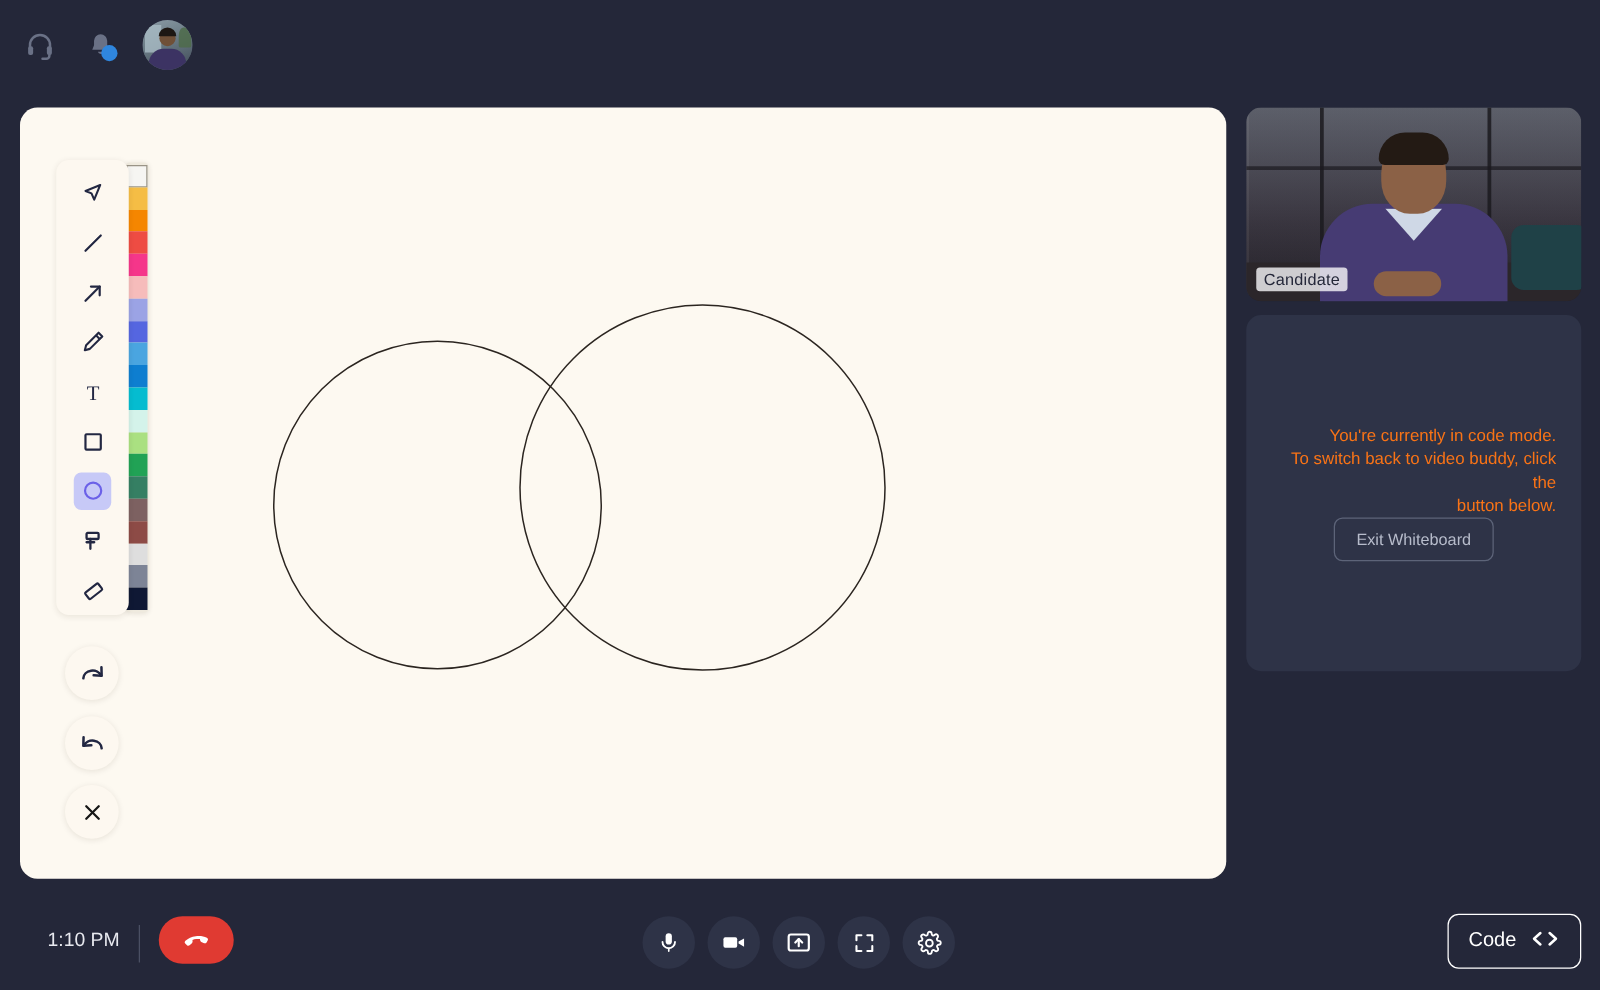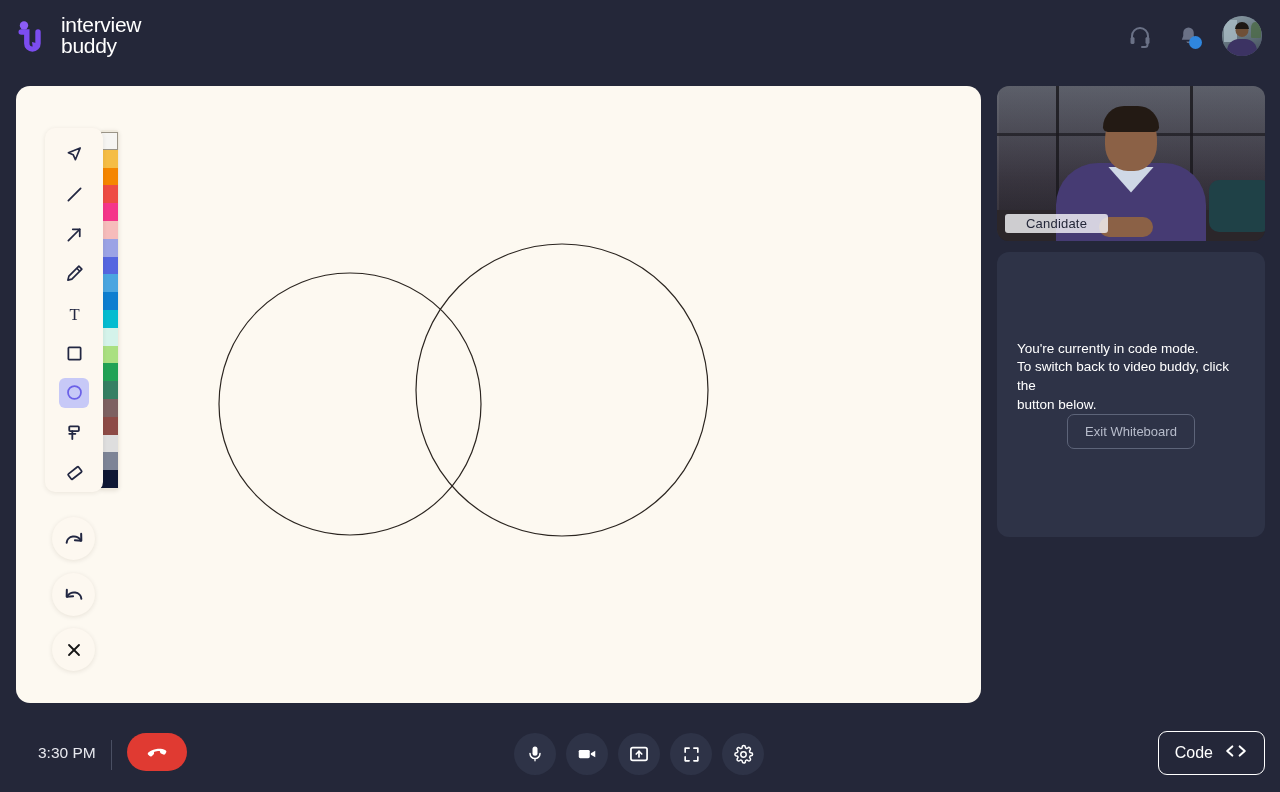--- a/index.html
+++ b/index.html
@@ -78,29 +78,29 @@
   #btn-redo { top: 517px; }
   #btn-undo { top: 573px; }
   #btn-clear { top: 628px; }
 
   
   .rightcol { position: absolute; left: 997px; top: 86px; width: 268px; }
   .vtile { position: relative; width: 268px; height: 155px; border-radius: 12px; overflow: hidden; margin-bottom: 11px; }
   .vlabel {
     position: absolute; left: 8px; bottom: 8px;
     background: rgba(248,248,250,.80); color: #242739;
-    font-size: 13px; padding: 2px 21px; border-radius: 3px; letter-spacing: .2px;
+    font-size: 13px; padding: 2px 6px; border-radius: 3px; letter-spacing: .2px;
   }
   .codepanel {
     width: 268px; height: 285px; background: #2e3347; border-radius: 12px;
     display: flex; flex-direction: column; align-items: center; justify-content: center;
     padding: 0 20px;
   }
   .codepanel p {
-    color: #ffffff; font-size: 13.5px; line-height: 1.38; text-align: left;
+    color: #f97316; font-size: 13.5px; line-height: 1.38; text-align: right;
   }
   .exitbtn {
     border: 1px solid #5d6479; background: transparent;
     color: #b7bccb; font-size: 13px; padding: 9px 17px; border-radius: 7px;
     cursor: pointer; font-family: "Liberation Sans", sans-serif;
   }
 
   
   .cand { position:absolute; inset:0; background: linear-gradient(180deg,#4c4a52 0%, #3a3640 55%, #2a262e 100%); }
   .cand .glasswall { position:absolute; left:0; top:0; width:100%; height:100%;
@@ -159,33 +159,20 @@
     color: #ffffff; font-size: 16px; display: flex; align-items: center; gap: 11px;
     padding: 0 16px; cursor: pointer; font-family: "Liberation Sans", sans-serif;
   }
 </style>
 </head>
 <body>
 
 <div class="app">
 
   <div class="header">
-    <div class="logo">
-      <div class="logo-mark">
-        <svg width="34" height="34" viewBox="0 0 34 34">
-          <circle cx="6" cy="6.5" r="4.2" fill="#8b5cf6"></circle>
-          <path d="M3.2 13 h5.6 v11.5 a5.6 5.6 0 1 0 11.2 0 v-11.5" fill="none" stroke="#7c4df0" stroke-width="5.4" stroke-linecap="round"></path>
-          <path d="M20 24.5 l-5 5.5 l-1 -7 z" fill="#7c4df0"></path>
-        </svg>
-      </div>
-      <div class="logo-text">
-        <span>interview</span>
-        <span>buddy</span>
-      </div>
-    </div>
     <div class="header-right">
       <div class="hdr-icon">
         <svg width="24" height="24" viewBox="0 0 24 24" fill="none" stroke="#6a7186" stroke-width="2" stroke-linecap="round">
           <path d="M4 14v-2a8 8 0 0 1 16 0v2"></path>
           <rect x="2.5" y="13" width="4" height="7" rx="1.6" fill="#6a7186" stroke="none"></rect>
           <rect x="17.5" y="13" width="4" height="7" rx="1.6" fill="#6a7186" stroke="none"></rect>
           <path d="M19.5 20v.5a2.5 2.5 0 0 1-2.5 2.5h-3"></path>
         </svg>
       </div>
       <div class="hdr-icon">
@@ -331,21 +318,21 @@
       <p>
         <span>You're currently in code mode.</span><br>
         <span>To switch back to video buddy, click the</span><br>
         <span>button below.</span>
       </p>
       <button class="exitbtn">Exit Whiteboard</button>
     </div>
   </div>
 
   <div class="bottombar">
-    <span class="time">3:30 PM</span>
+    <span class="time">1:10 PM</span>
     <span class="divider"></span>
     <button class="endcall">
       <svg width="26" height="26" viewBox="0 0 24 24" fill="#ffffff">
         <path d="M12 9.2c-3 0-5.8.8-8 2.2-.7.5-.9 1.4-.4 2l1.1 1.4c.5.6 1.3.7 1.9.3l1.9-1.2c.4-.3.7-.8.7-1.3v-1c1-.2 1.9-.3 2.8-.3s1.9.1 2.8.3v1c0 .5.3 1 .7 1.3l1.9 1.2c.6.4 1.4.3 1.9-.3l1.1-1.4c.5-.6.3-1.5-.4-2-2.2-1.4-5-2.2-8-2.2z" transform="rotate(-8 12 12)"></path>
       </svg>
     </button>
 
     <div class="centerctrl">
       <button class="cbtn">
         <svg width="20" height="20" viewBox="0 0 24 24" fill="#ffffff">

